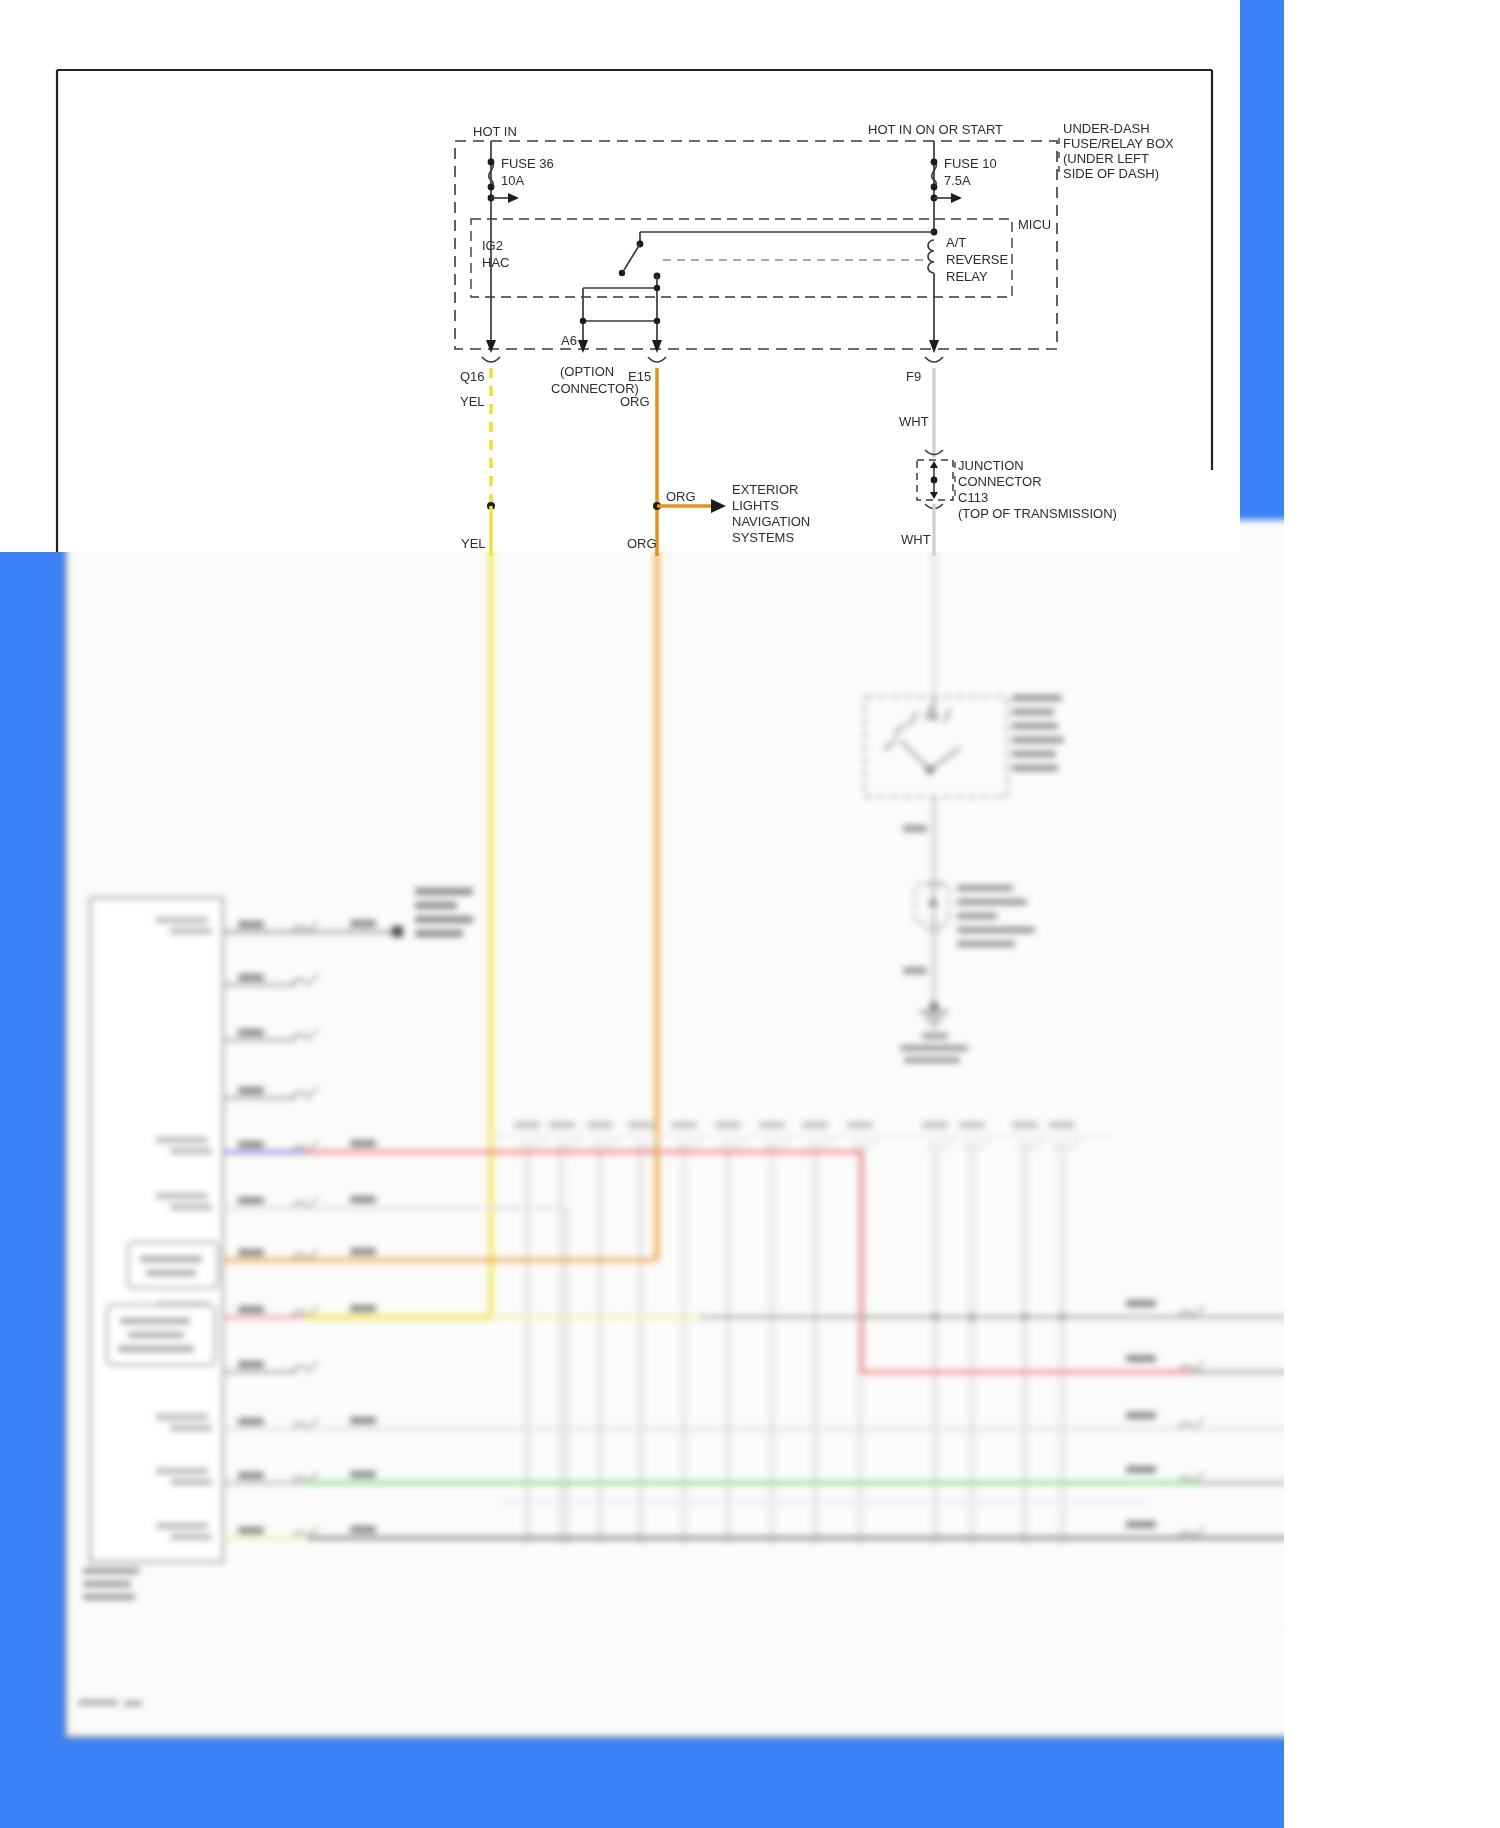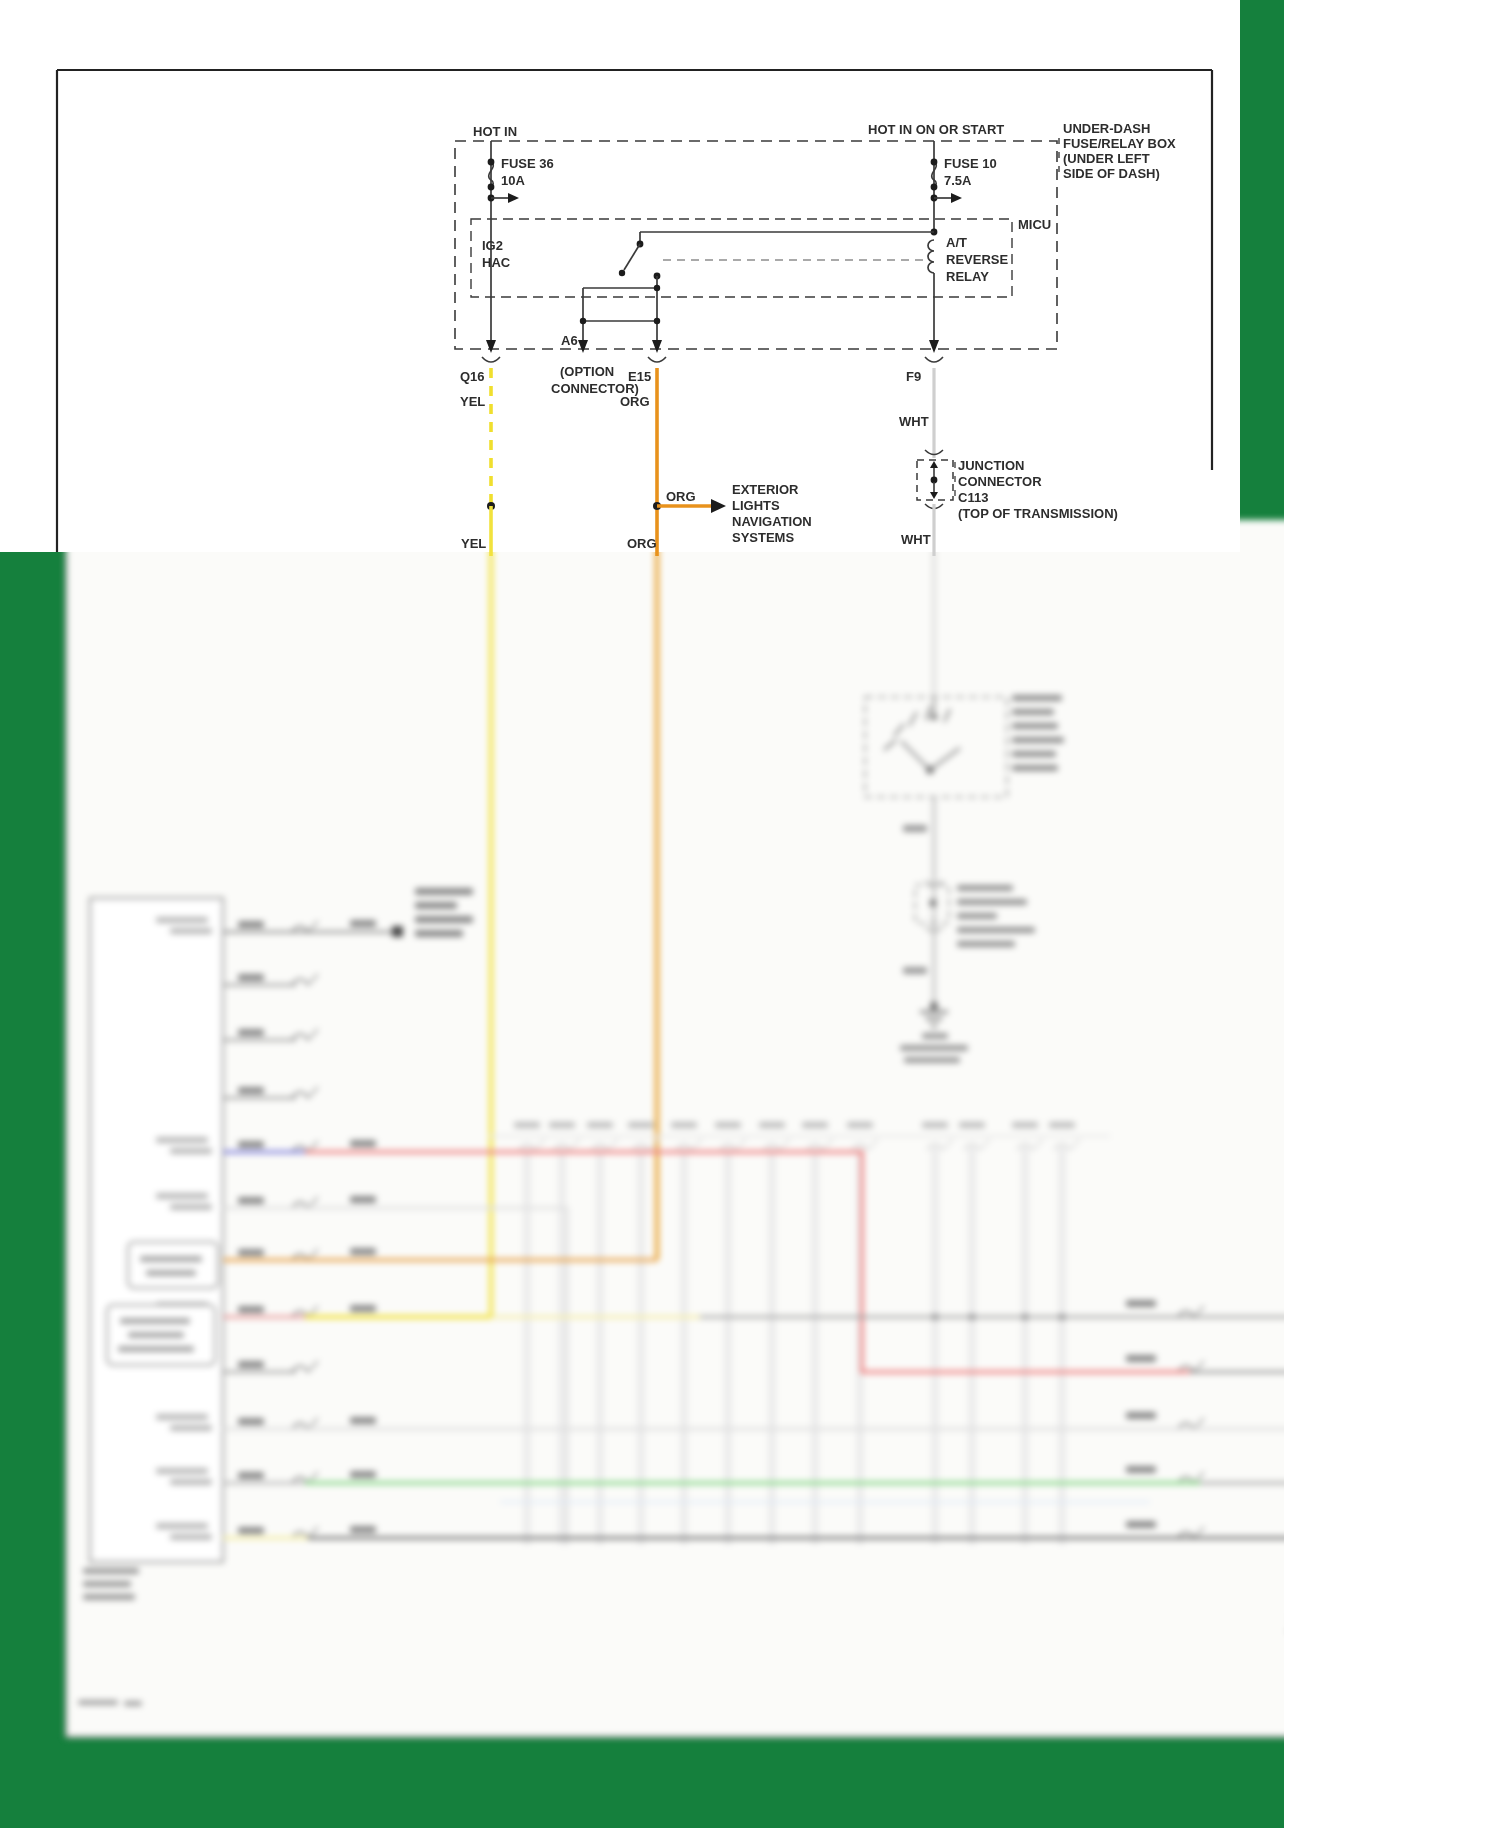--- a/index.html
+++ b/index.html
@@ -1,17 +1,17 @@
 <!DOCTYPE html>
 <html><head>
 <meta charset="utf-8">
 <style>
   html,body{margin:0;padding:0;background:#ffffff;}
-  .page{position:relative;width:1284px;height:1828px;background:#15803d;overflow:hidden;
-        font-family:"Liberation Sans", sans-serif;font-weight:bold;}
+  .page{position:relative;width:1284px;height:1828px;background:#3b82f6;overflow:hidden;
+        font-family:"Liberation Sans", sans-serif;}
   svg{position:absolute;top:0;left:0;}
   .blurlayer{filter:blur(3.3px);}
   text{font-family:"Liberation Sans",sans-serif;font-size:13px;fill:#2d2d2d;}
 </style>
 </head>
 <body>
 
 <div class="page">
 
   <svg class="blurlayer" width="1500" height="1828" viewBox="0 0 1500 1828">

